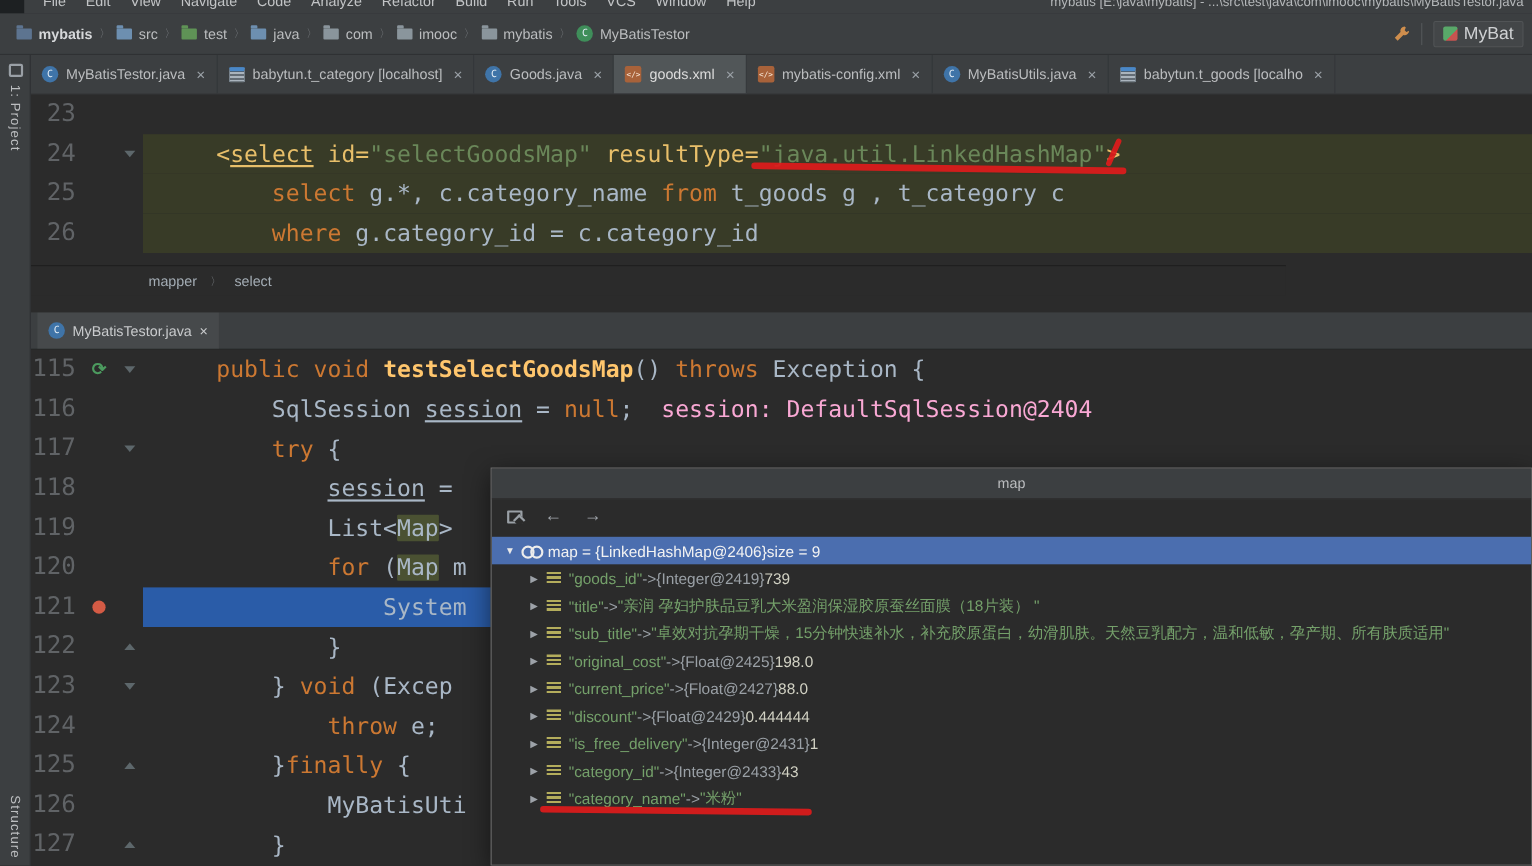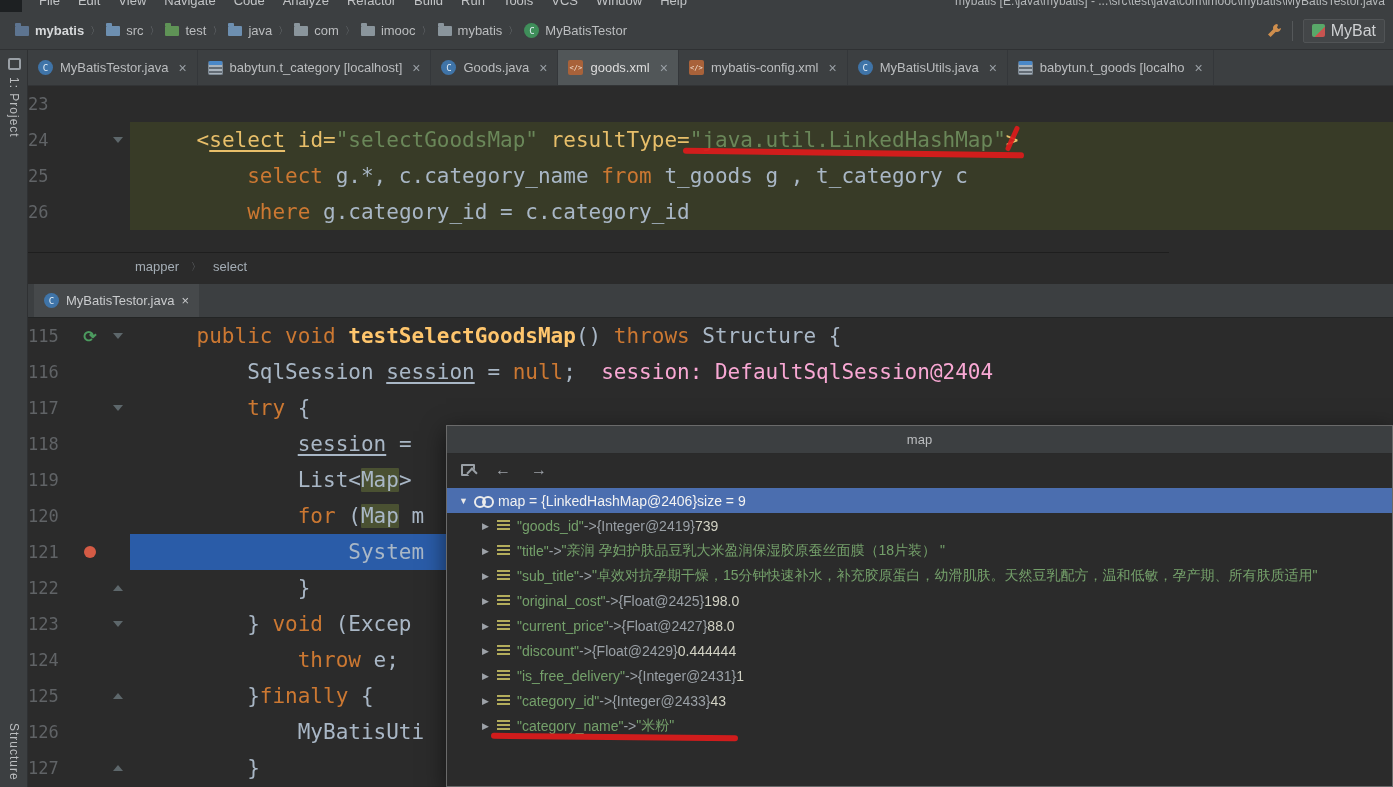--- a/index.html
+++ b/index.html
@@ -50,36 +50,36 @@
 
   
   #tabbar{position:absolute;left:28px;top:50px;width:1365px;height:36px;background:#3c3f41;
     border-bottom:1px solid #323436;display:flex;align-items:stretch;overflow:hidden}
   .tab{display:flex;align-items:center;gap:7px;padding:0 10px;color:#bbbdbf;font-size:13px;
     border-right:1px solid #34373a;white-space:nowrap;flex:none}
   .tab.active{background:#515658;color:#dcdcdc}
   .tab .x{color:#9aa0a6;font-size:14px;margin-left:3px}
   .tab-label{white-space:nowrap}
 
-  #mapperbar{position:absolute;left:28px;top:252px;width:1141px;height:28px;background:#2b2b2b;
+  #mapperbar{position:absolute;left:28px;top:241px;width:1141px;height:28px;background:#2b2b2b;
     border-top:1px solid #1e1e1e;display:flex;align-items:center;padding-left:104px;gap:8px;
     color:#9aa5ad;font-size:13px}
   .mcrumb{color:#a4adb5;padding:1px 3px}
 
   #tabbar2{position:absolute;left:28px;top:284px;width:1365px;height:34px;background:#3c3f41;
     border-bottom:1px solid #232525;display:flex;align-items:stretch;overflow:hidden}
   .tab2{display:flex;align-items:center;gap:7px;background:#46494b;padding:0 10px;margin-left:6px;
     color:#c9cbcd;font-size:13px}
 
   
   #xml-editor{position:absolute;left:28px;top:86px;width:1365px;height:170px;background:#2b2b2b;overflow:hidden}
   #java-editor{position:absolute;left:28px;top:318px;width:1365px;height:469px;background:#2b2b2b;overflow:hidden}
   .code-row{display:flex;height:36px;align-items:stretch}
-  .ln{width:47px;flex:none;text-align:left;padding-right:6px;color:#606366;
-    font-family:"DejaVu Sans Mono",monospace;font-size:17px;line-height:36px}
+  .ln{width:47px;flex:none;text-align:right;padding-right:6px;color:#606366;
+    font-family:"DejaVu Sans Mono",monospace;font-size:22px;line-height:36px}
   .gicons{width:30px;flex:none;display:flex;align-items:center;justify-content:center}
   .gfold{width:25px;flex:none;display:flex;align-items:center;justify-content:center}
   .codepre{flex:1;font-family:"DejaVu Sans Mono",monospace;font-size:21px;line-height:36px;
     white-space:pre;color:#a9b7c6;padding-left:16px;position:relative}
   .row-olive .codepre{background:#383b27}
   .row-blue .codepre{background:#2a5ca8}
   .c-kw{color:#cc7832}
   .c-str{color:#6a8759}
   .c-tag{color:#e8bf6a}
   .c-plain{color:#a9b7c6}
@@ -303,21 +303,21 @@
 
 <div id="java-editor">
     <div class="code-row">
       <span class="ln">115</span>
       <span class="gicons">
         <span class="runic">⟳</span>
       </span>
       <span class="gfold">
         <span class="fd"></span>
       </span>
-      <span class="codepre"><span class="c-plain">    </span><span class="c-kw">public void </span><span class="c-meth">testSelectGoodsMap</span><span class="c-plain">() </span><span class="c-kw">throws</span><span class="c-plain"> Structure {</span></span>
+      <span class="codepre"><span class="c-plain">    </span><span class="c-kw">public void </span><span class="c-meth">testSelectGoodsMap</span><span class="c-plain">() </span><span class="c-kw">throws</span><span class="c-plain"> Exception {</span></span>
     </div>
     <div class="code-row">
       <span class="ln">116</span>
       <span class="gicons"></span>
       <span class="gfold"></span>
       <span class="codepre"><span class="c-plain">        SqlSession </span><span class="c-plain und">session</span><span class="c-plain"> = </span><span class="c-kw">null</span><span class="c-plain">;  </span><span class="c-hint">session: DefaultSqlSession@2404</span></span>
     </div>
     <div class="code-row">
       <span class="ln">117</span>
       <span class="gicons"></span>

